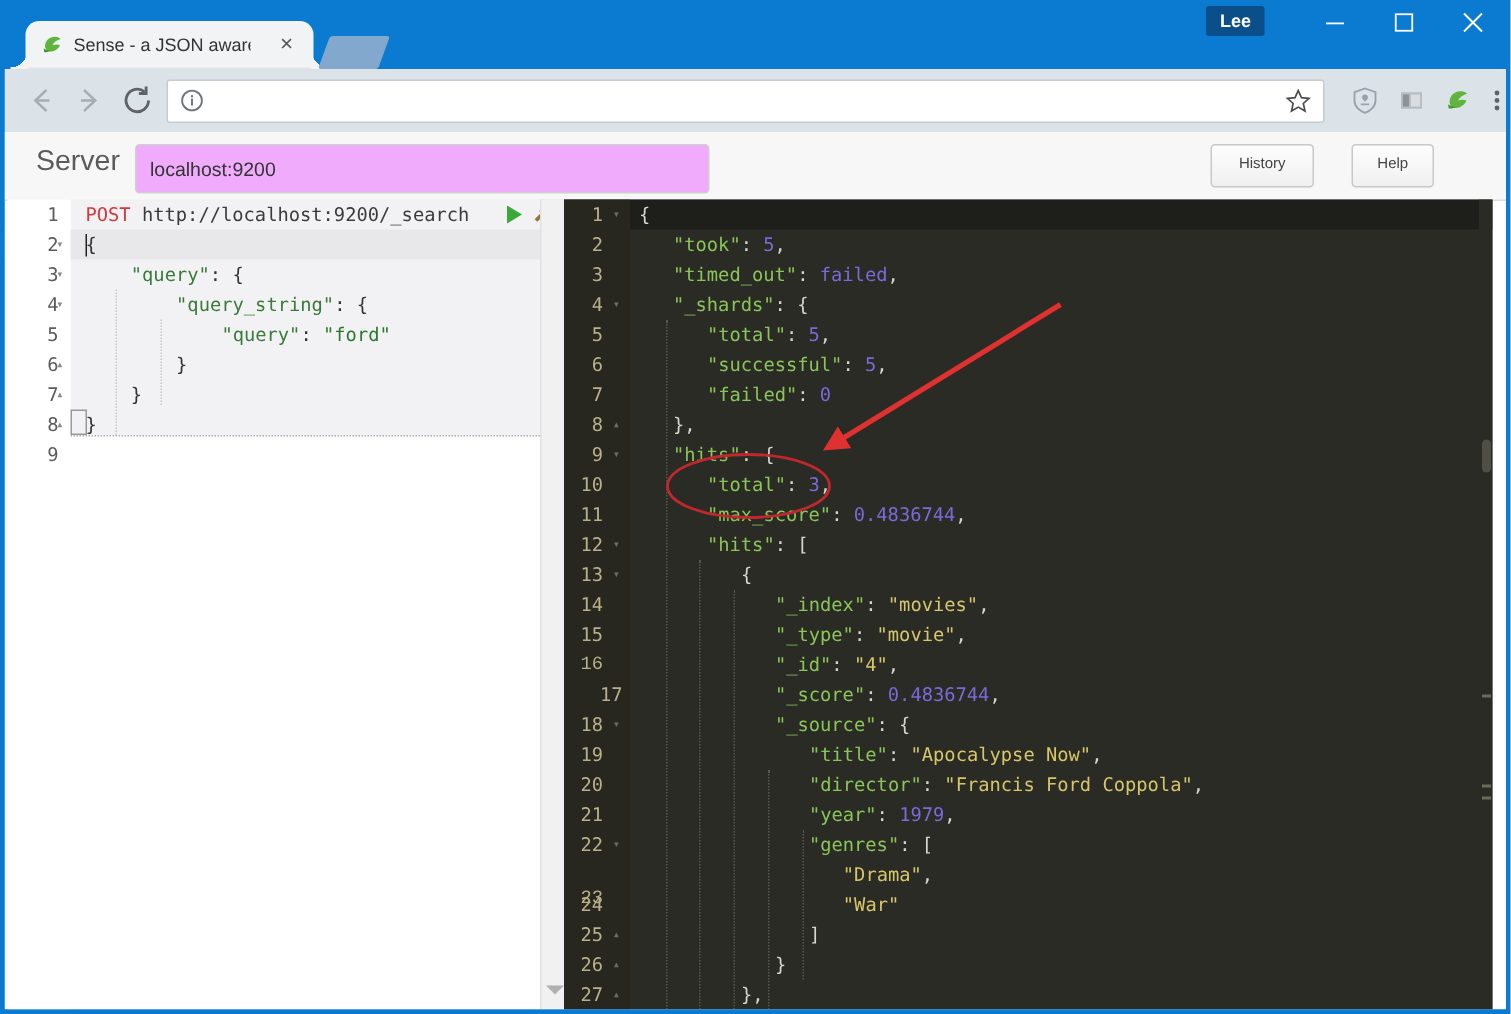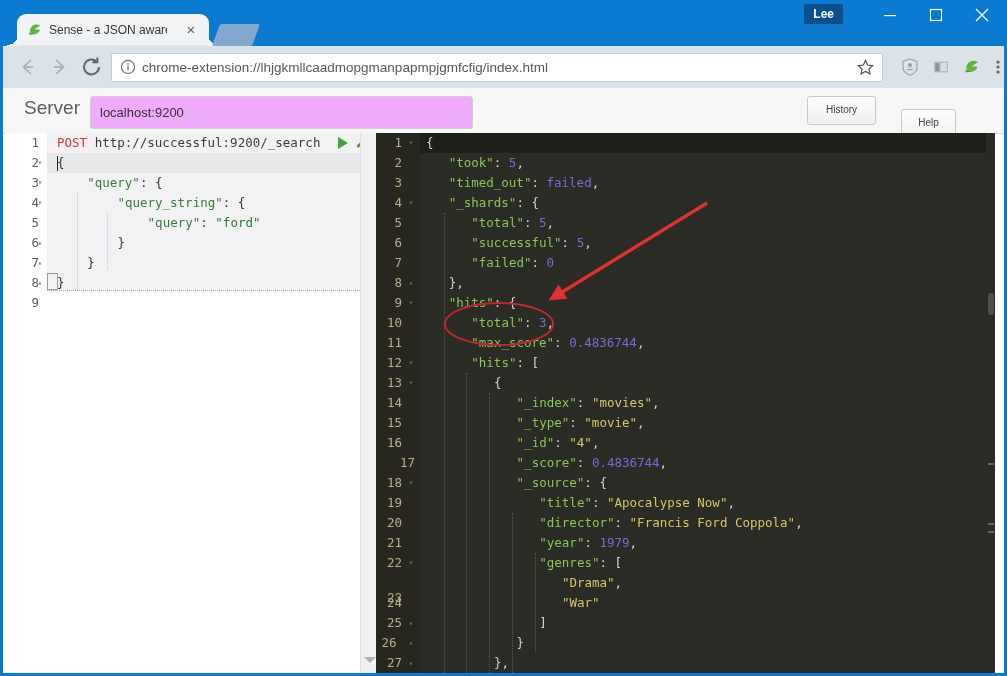--- a/index.html
+++ b/index.html
@@ -106,21 +106,21 @@
     padding:0 9px;box-sizing:border-box;line-height:25px;
   }
   .topbtn{
     position:absolute;top:8px;height:27px;
     background:linear-gradient(#fdfdfd,#f0f0f0);
     border:1px solid #c8c8c8;border-radius:3px;
     font-size:10px;color:#444;line-height:25px;text-align:center;
     cursor:pointer;font-family:"Liberation Sans", sans-serif;
   }
   #btn-history{right:128px;width:67px;}
-  #btn-help{right:48px;width:53px;margin-top:13px;}
+  #btn-help{right:48px;width:53px;}
 
   
   #editor-row{position:absolute;left:0;top:45px;width:1001px;height:540px;}
 
   
   #req-pane{
     position:absolute;left:2px;top:0;width:355px;height:540px;
     background:#ffffff;
     font-family:"DejaVu Sans Mono", monospace;font-size:12.5px;
   }
@@ -283,21 +283,20 @@
     </div>
 
     <div id="omnibox">
       <span id="site-info-icon">
         <svg width="16" height="16" viewBox="0 0 16 16">
           <circle cx="8" cy="8" r="6.6" fill="none" stroke="#6f7479" stroke-width="1.2"></circle>
           <rect x="7.35" y="6.8" width="1.3" height="4.6" fill="#6f7479"></rect>
           <rect x="7.35" y="4.4" width="1.3" height="1.5" fill="#6f7479"></rect>
         </svg>
       </span>
-      <span id="url-text" title="chrome-extension://lhjgkmllcaadmopgmanpapmpjgmfcfig/index.html">chrome-extension://lhjgkmllcaadmopgmanpapmpjgmfcfig/index.html</span>
       <span id="bookmark-star">
         <svg width="17" height="17" viewBox="0 0 17 17">
           <path d="M8.5 1.4 L10.65 6.1 L15.7 6.6 L11.9 10 L13 15 L8.5 12.4 L4 15 L5.1 10 L1.3 6.6 L6.35 6.1 Z" fill="none" stroke="#4a4a4a" stroke-width="1.1"></path>
         </svg>
       </span>
     </div>
 
     <div class="ext-icon" id="ext-shield">
       <svg width="18" height="18" viewBox="0 0 18 18">
         <path d="M9 1 L16 3.4 V9 C16 13 12.8 16 9 17.2 C5.2 16 2 13 2 9 V3.4 Z" fill="none" stroke="#9aa1a8" stroke-width="1.2"></path>
@@ -354,21 +353,21 @@
             <div class="rln" style="top: 80px;">5</div>
             <div class="rln" style="top: 100px;">6</div>
             <div class="rfold" style="top: 100px;">▴</div>
             <div class="rln" style="top: 120px;">7</div>
             <div class="rfold" style="top: 120px;">▴</div>
             <div class="rln" style="top: 140px;">8</div>
             <div class="rfold" style="top: 140px;">▴</div>
             <div class="rln" style="top: 160px;">9</div>
           </div>
         <div id="req-code">
-            <div class="rtxt" style="top: 0px; left: 10px;"><span class="r-method">POST </span><span class="r-url">http://successful:9200/_search</span></div>
+            <div class="rtxt" style="top: 0px; left: 10px;"><span class="r-method">POST </span><span class="r-url">http://localhost:9200/_search</span></div>
             <div class="rtxt" style="top: 20px; left: 10px;"><span class="r-punc">{</span></div>
             <div class="rtxt" style="top: 40px; left: 40.2px;"><span class="r-key">"query"</span><span class="r-punc">: {</span></div>
             <div class="rtxt" style="top: 60px; left: 70.4px;"><span class="r-key">"query_string"</span><span class="r-punc">: {</span></div>
             <div class="rtxt" style="top: 80px; left: 100.6px;"><span class="r-key">"query"</span><span class="r-punc">: </span><span class="r-str">"ford"</span></div>
             <div class="rtxt" style="top: 100px; left: 70.4px;"><span class="r-punc">}</span></div>
             <div class="rtxt" style="top: 120px; left: 40.2px;"><span class="r-punc">}</span></div>
             <div class="rtxt" style="top: 140px; left: 10px;"><span class="r-punc">}</span></div>
           </div>
         <div id="req-cursor"></div>
         <div id="req-cursor2"></div>
@@ -403,34 +402,34 @@
             <div class="nln" style="top: 160px;">9</div>
             <div class="nfold" style="top: 160px;">▾</div>
             <div class="nln" style="top: 180px;">10</div>
             <div class="nln" style="top: 200px;">11</div>
             <div class="nln" style="top: 220px;">12</div>
             <div class="nfold" style="top: 220px;">▾</div>
             <div class="nln" style="top: 240px;">13</div>
             <div class="nfold" style="top: 240px;">▾</div>
             <div class="nln" style="top: 260px;">14</div>
             <div class="nln" style="top: 280px;">15</div>
-            <div class="nln" style="top: 300px;">16</div>
+            <div class="nln" style="top: 300px; font-family: Liberation Mono, monospace;">16</div>
             <div class="nln" style="top: 320px; margin-left: 13px;">17</div>
             <div class="nln" style="top: 340px;">18</div>
             <div class="nfold" style="top: 340px;">▾</div>
             <div class="nln" style="top: 360px;">19</div>
             <div class="nln" style="top: 380px;">20</div>
             <div class="nln" style="top: 400px;">21</div>
             <div class="nln" style="top: 420px;">22</div>
             <div class="nfold" style="top: 420px;">▾</div>
             <div class="nln" style="top: 456px; font-family: Liberation Mono, monospace;">23</div>
             <div class="nln" style="top: 460px;">24</div>
             <div class="nln" style="top: 480px;">25</div>
             <div class="nfold" style="top: 480px;">▴</div>
-            <div class="nln" style="top: 500px; text-align: center;">26</div>
+            <div class="nln" style="top: 500px;">26</div>
             <div class="nfold" style="top: 500px;">▴</div>
             <div class="nln" style="top: 520px;">27</div>
             <div class="nfold" style="top: 520px;">▴</div>
           </div>
         <div id="res-code">
             <div class="ntxt" style="top: 0px; left: 50px;"><span class="n-punc">{</span></div>
             <div class="ntxt" style="top: 20px; left: 72.65px;"><span class="n-key">"took"</span><span class="n-punc">: </span><span class="n-num">5</span><span class="n-punc">,</span></div>
             <div class="ntxt" style="top: 40px; left: 72.65px;"><span class="n-key">"timed_out"</span><span class="n-punc">: </span><span class="n-bool">failed</span><span class="n-punc">,</span></div>
             <div class="ntxt" style="top: 60px; left: 72.65px;"><span class="n-key">"_shards"</span><span class="n-punc">: {</span></div>
             <div class="ntxt" style="top: 80px; left: 95.3px;"><span class="n-key">"total"</span><span class="n-punc">: </span><span class="n-num">5</span><span class="n-punc">,</span></div>

